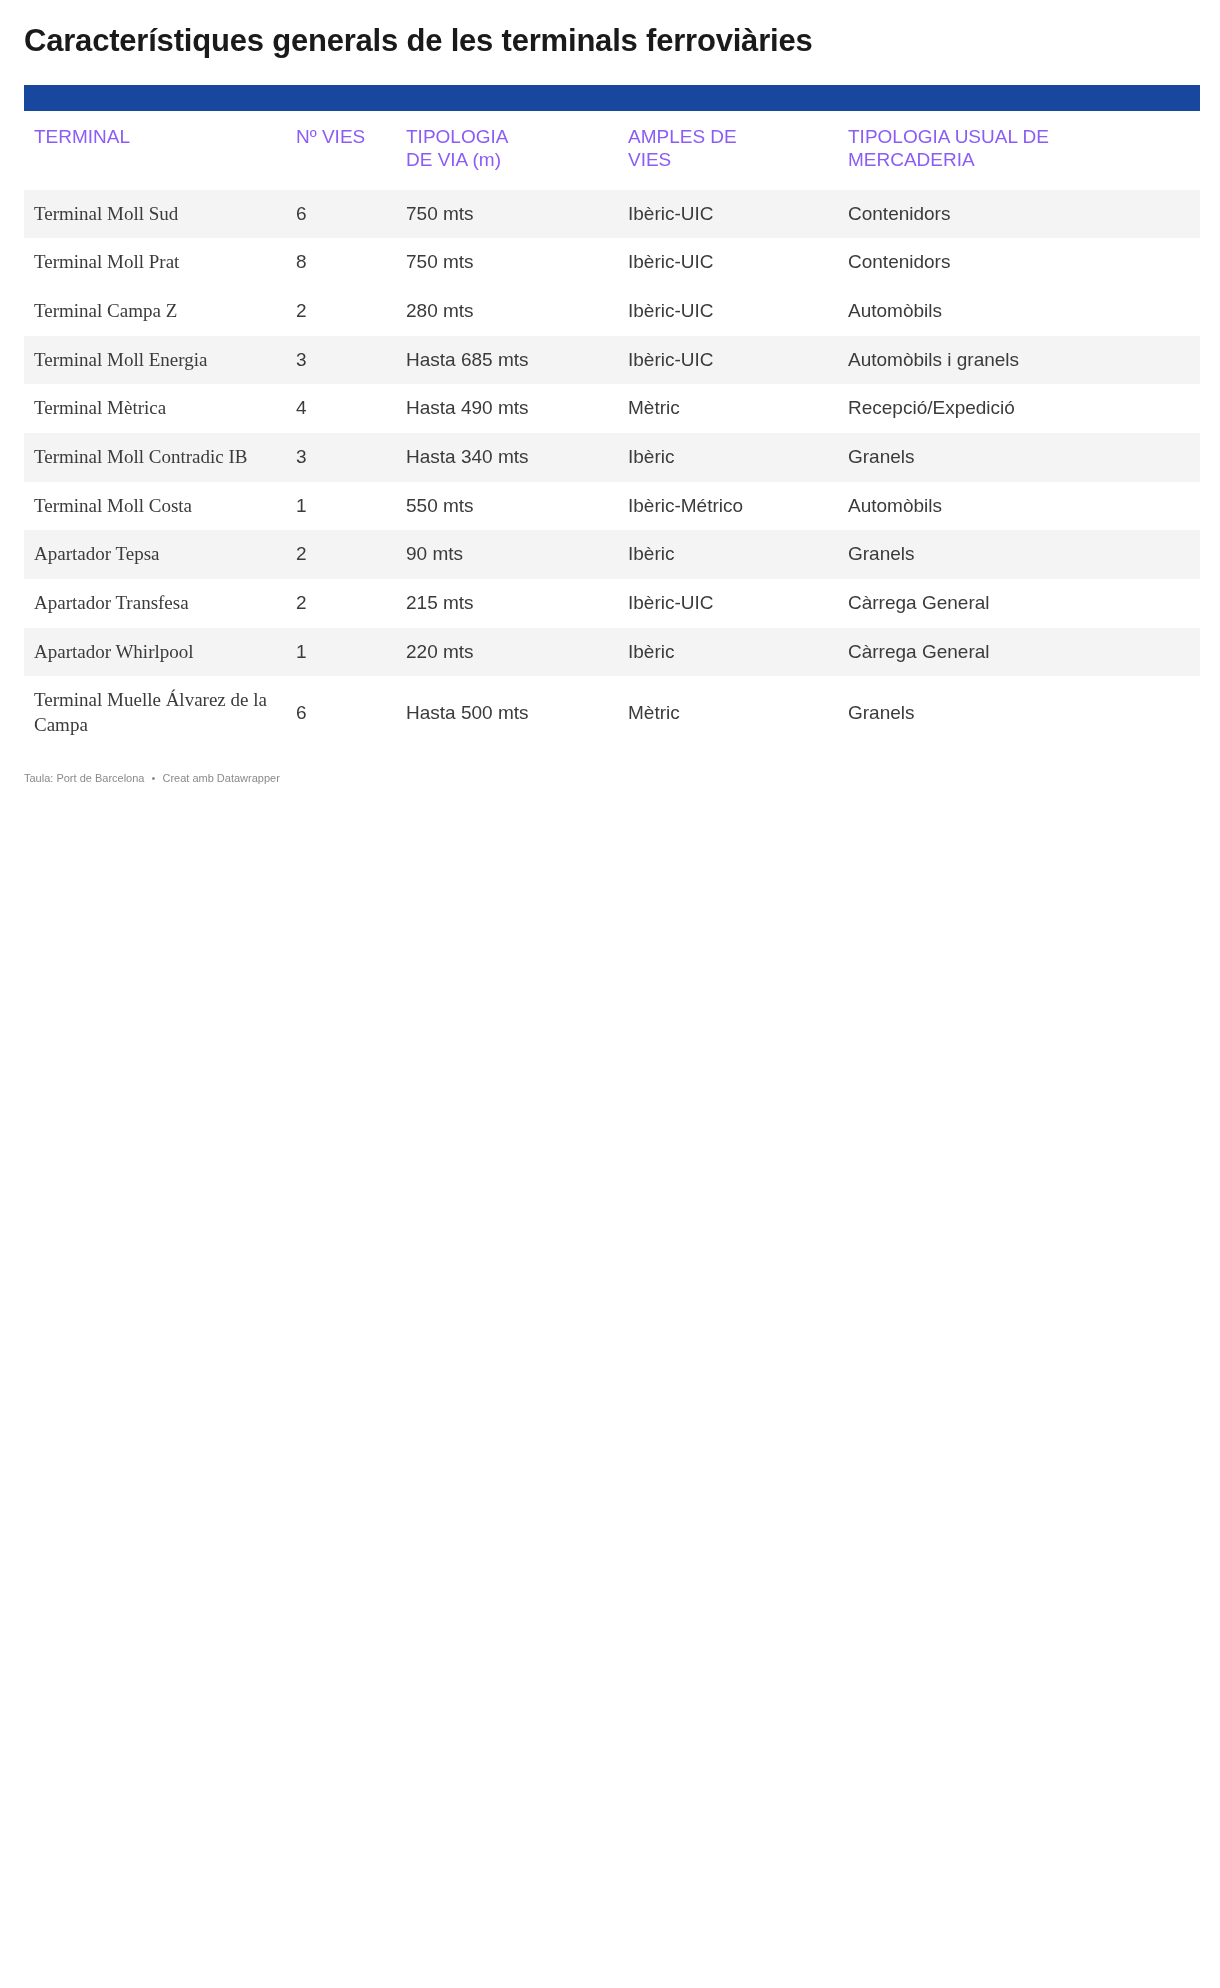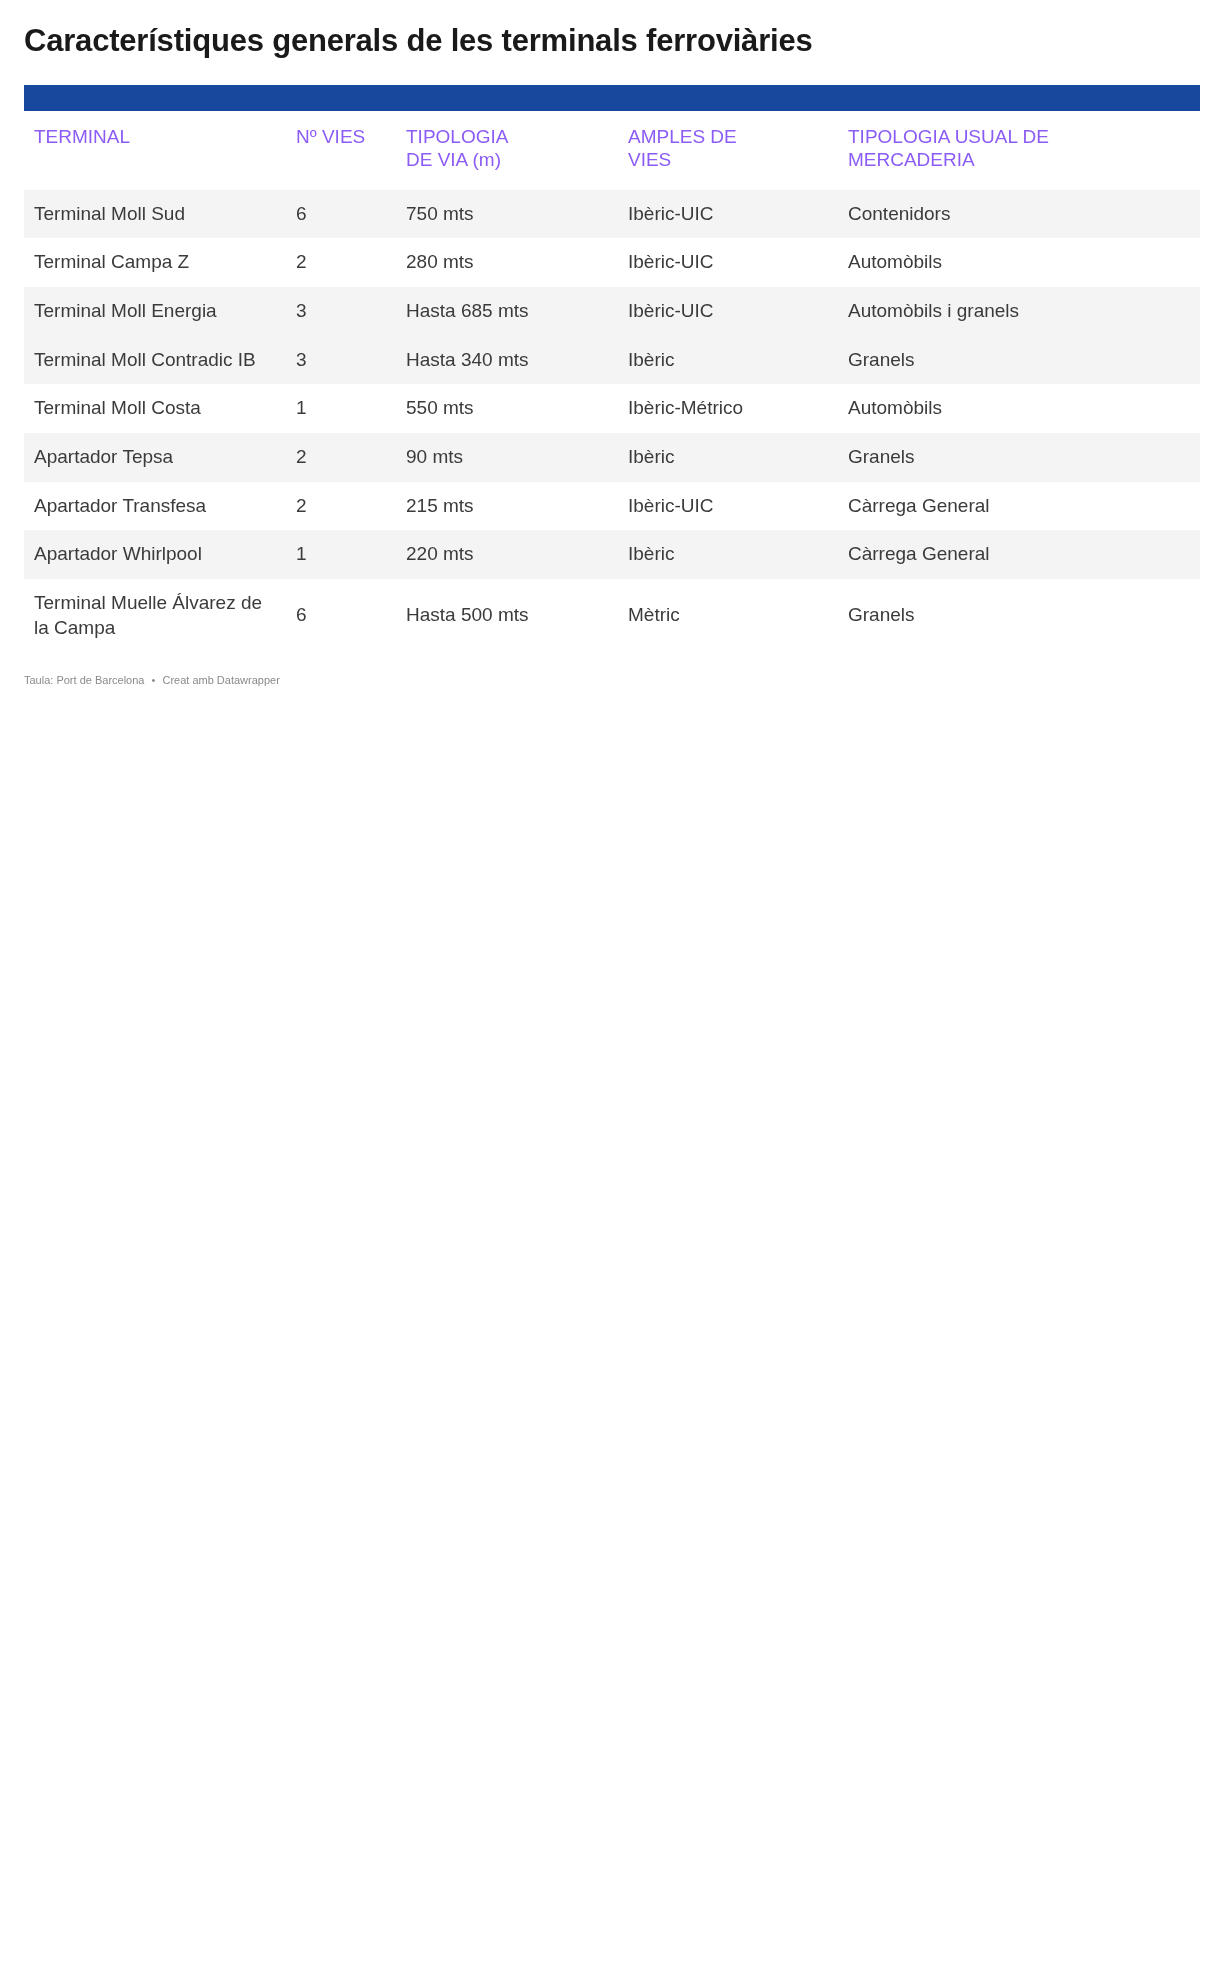--- a/index.html
+++ b/index.html
@@ -50,21 +50,21 @@
   thead th.c0 { padding-left: 10px; }
   tbody td {
     font-size: 19px;
     color: #3b3b3b;
     vertical-align: middle;
     padding: 12px 10px;
     line-height: 1.3;
   }
   tbody tr.odd td { background: #f4f4f4; }
   tbody tr.even td { background: #ffffff; }
-  td.c0 { color: #3b3b3b; }
+  td.c0 { color: #3b3b3b; font-family: Liberation Serif, serif; }
   td.c1 { font-size: 19px; }
   col.w0 { width: 262px; }
   col.w1 { width: 110px; }
   col.w2 { width: 222px; }
   col.w3 { width: 220px; }
   col.w4 { width: 362px; }
   .footer {
     margin: 22px 0 0 2px;
     font-size: 11px;
     color: #8a8a8a;
@@ -113,32 +113,46 @@
     </thead>
     <tbody>
       <tr class="odd">
         <td class="c0">Terminal Moll Sud</td>
         <td class="c1">6</td>
         <td class="c2">750 mts</td>
         <td class="c3">Ibèric-UIC</td>
         <td class="c4">Contenidors</td>
       </tr>
       <tr class="even">
+        <td class="c0">Terminal Moll Prat</td>
+        <td class="c1">8</td>
+        <td class="c2">750 mts</td>
+        <td class="c3">Ibèric-UIC</td>
+        <td class="c4">Contenidors</td>
+      </tr>
+      <tr class="even">
         <td class="c0">Terminal Campa Z</td>
         <td class="c1">2</td>
         <td class="c2">280 mts</td>
         <td class="c3">Ibèric-UIC</td>
         <td class="c4">Automòbils</td>
       </tr>
       <tr class="odd">
         <td class="c0">Terminal Moll Energia</td>
         <td class="c1">3</td>
         <td class="c2">Hasta 685 mts</td>
         <td class="c3">Ibèric-UIC</td>
         <td class="c4">Automòbils i granels</td>
+      </tr>
+      <tr class="even">
+        <td class="c0">Terminal Mètrica</td>
+        <td class="c1">4</td>
+        <td class="c2">Hasta 490 mts</td>
+        <td class="c3">Mètric</td>
+        <td class="c4">Recepció/Expedició</td>
       </tr>
       <tr class="odd">
         <td class="c0">Terminal Moll Contradic IB</td>
         <td class="c1">3</td>
         <td class="c2">Hasta 340 mts</td>
         <td class="c3">Ibèric</td>
         <td class="c4">Granels</td>
       </tr>
       <tr class="even">
         <td class="c0">Terminal Moll Costa</td>

